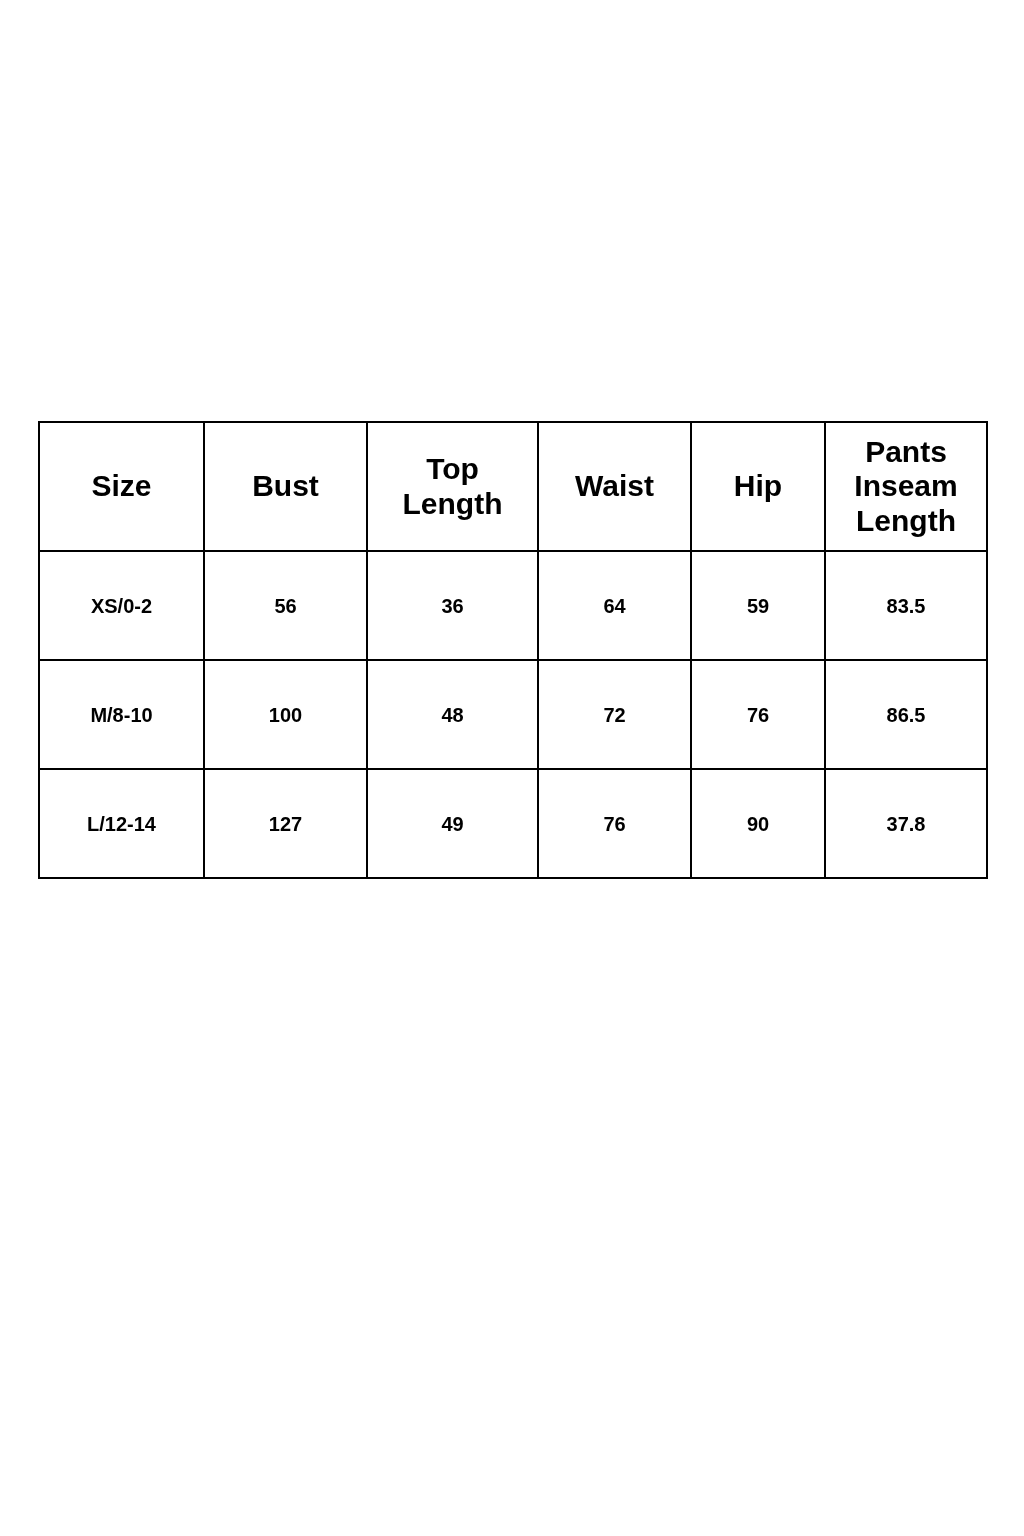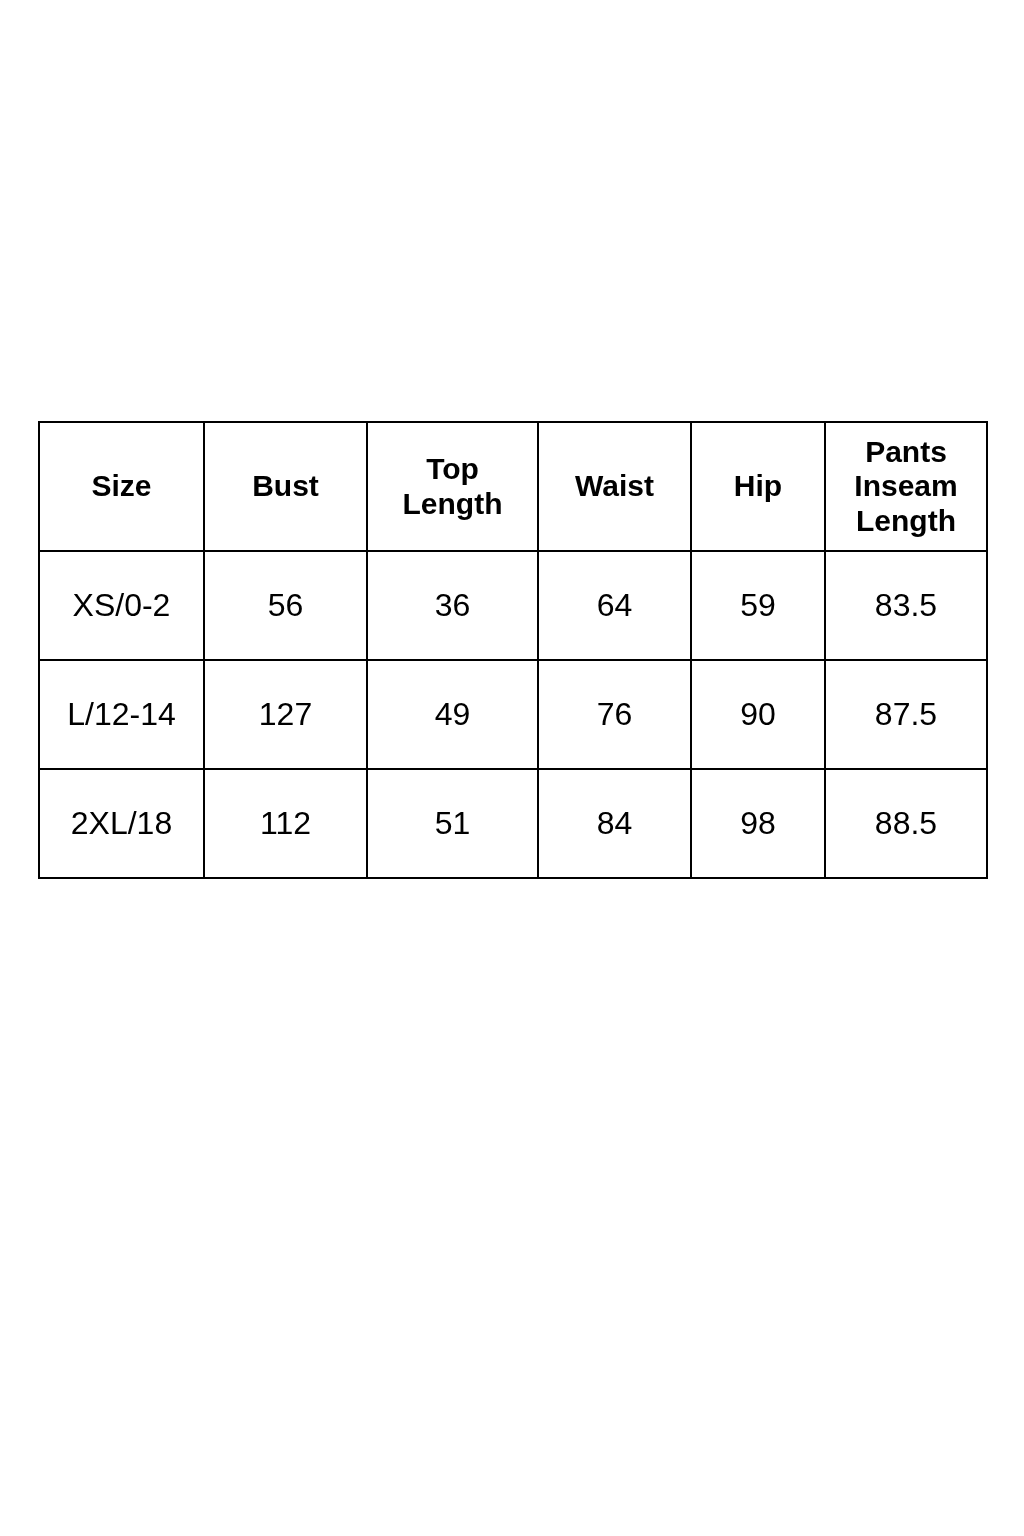--- a/index.html
+++ b/index.html
@@ -42,22 +42,22 @@
     padding: 0;
   }
   table.size-chart thead th {
     height: 127px;
     font-weight: bold;
     font-size: 30px;
     line-height: 1.14;
   }
   table.size-chart tbody td {
     height: 107px;
-    font-weight: normal;
-    font-size: 32px;
+    font-weight: bold;
+    font-size: 20px;
     line-height: 1.1;
   }
   
   col.c0 { width: 165px; }
   col.c1 { width: 163px; }
   col.c2 { width: 171px; }
   col.c3 { width: 153px; }
   col.c4 { width: 134px; }
   col.c5 { width: 162px; }
 
@@ -108,31 +108,31 @@
       <tbody>
         <tr>
           <td>XS/0-2</td>
           <td>56</td>
           <td>36</td>
           <td>64</td>
           <td>59</td>
           <td>83.5</td>
         </tr>
         <tr>
+          <td>M/8-10</td>
+          <td>100</td>
+          <td>48</td>
+          <td>72</td>
+          <td>76</td>
+          <td>86.5</td>
+        </tr>
+        <tr>
           <td>L/12-14</td>
           <td>127</td>
           <td>49</td>
           <td>76</td>
           <td>90</td>
-          <td>87.5</td>
-        </tr>
-        <tr>
-          <td>2XL/18</td>
-          <td>112</td>
-          <td>51</td>
-          <td>84</td>
-          <td>98</td>
-          <td>88.5</td>
+          <td>37.8</td>
         </tr>
       </tbody>
     </table>
   </div>
 </div>
 
 </body></html>

